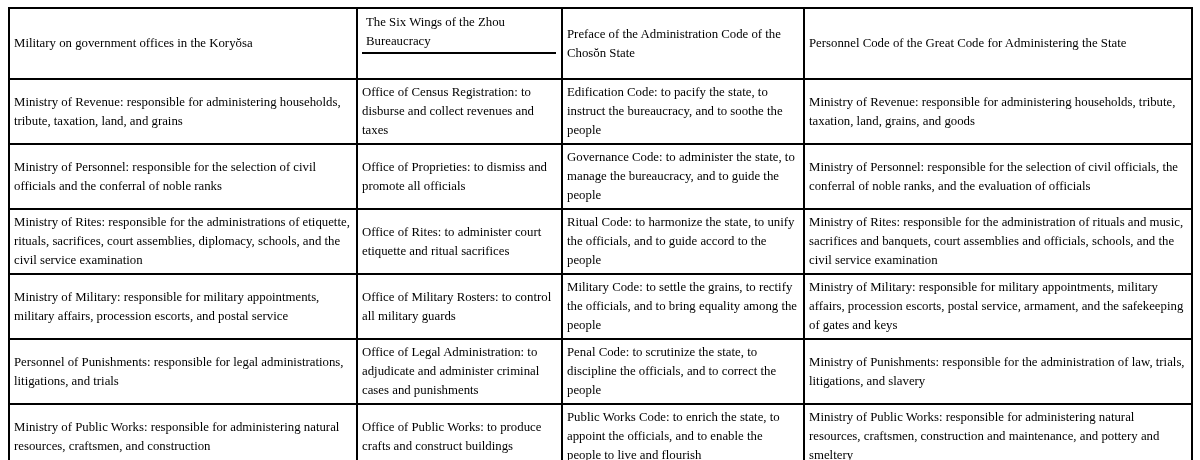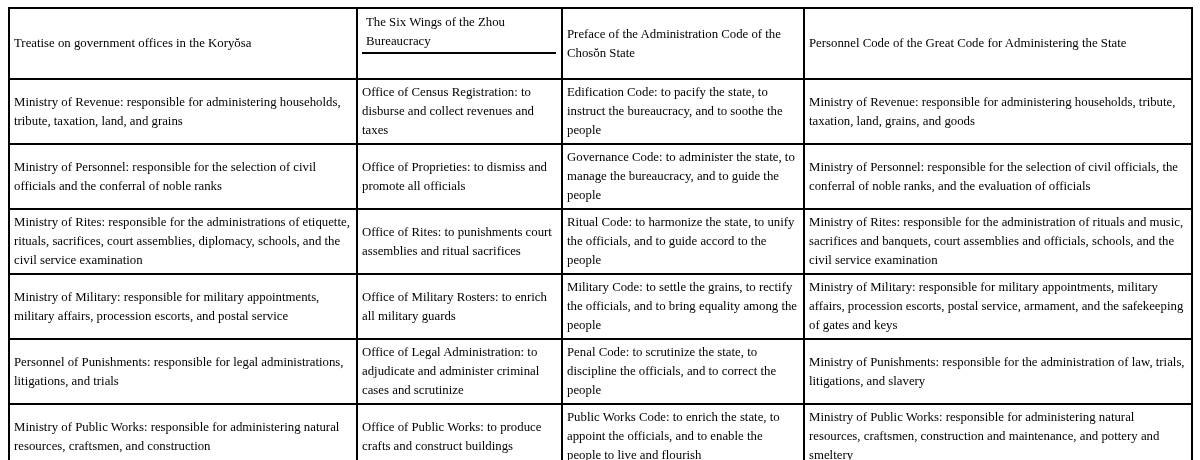--- a/index.html
+++ b/index.html
@@ -65,21 +65,21 @@
 <div class="page">
   <table class="codes">
     <colgroup>
       <col class="c1">
         <col class="c2">
         <col class="c3">
         <col class="c4">
     </colgroup>
     <thead>
       <tr class="header-row">
-        <th>Treatise on government offices in the Koryŏsa</th>
+        <th>Military on government offices in the Koryŏsa</th>
         <th class="split-header">
           <div class="split-top">The Six Wings of the Zhou Bureaucracy</div>
           <div class="split-bottom"></div>
         </th>
         <th>Preface of the Administration Code of the Chosŏn State</th>
         <th>Personnel Code of the Great Code for Administering the State</th>
       </tr>
     </thead>
     <tbody>
       <tr class="data-row">
@@ -89,33 +89,33 @@
         <td>Ministry of Revenue: responsible for administering households, tribute, taxation, land, grains, and goods</td>
       </tr>
       <tr class="data-row">
         <td>Ministry of Personnel: responsible for the selection of civil officials and the conferral of noble ranks</td>
         <td>Office of Proprieties: to dismiss and promote all officials</td>
         <td>Governance Code: to administer the state, to manage the bureaucracy, and to guide the people</td>
         <td>Ministry of Personnel: responsible for the selection of civil officials, the conferral of noble ranks, and the evaluation of officials</td>
       </tr>
       <tr class="data-row">
         <td>Ministry of Rites: responsible for the administrations of etiquette, rituals, sacrifices, court assemblies, diplomacy, schools, and the civil service examination</td>
-        <td>Office of Rites: to punishments court assemblies and ritual sacrifices</td>
+        <td>Office of Rites: to administer court etiquette and ritual sacrifices</td>
         <td>Ritual Code: to harmonize the state, to unify the officials, and to guide accord to the people</td>
         <td>Ministry of Rites: responsible for the administration of rituals and music, sacrifices and banquets, court assemblies and officials, schools, and the civil service examination</td>
       </tr>
       <tr class="data-row">
         <td>Ministry of Military: responsible for military appointments, military affairs, procession escorts, and postal service</td>
-        <td>Office of Military Rosters: to enrich all military guards</td>
+        <td>Office of Military Rosters: to control all military guards</td>
         <td>Military Code: to settle the grains, to rectify the officials, and to bring equality among the people</td>
         <td>Ministry of Military: responsible for military appointments, military affairs, procession escorts, postal service, armament, and the safekeeping of gates and keys</td>
       </tr>
       <tr class="data-row">
         <td>Personnel of Punishments: responsible for legal administrations, litigations, and trials</td>
-        <td>Office of Legal Administration: to adjudicate and administer criminal cases and scrutinize</td>
+        <td>Office of Legal Administration: to adjudicate and administer criminal cases and punishments</td>
         <td>Penal Code: to scrutinize the state, to discipline the officials, and to correct the people</td>
         <td>Ministry of Punishments: responsible for the administration of law, trials, litigations, and slavery</td>
       </tr>
       <tr class="data-row-last">
         <td>Ministry of Public Works: responsible for administering natural resources, craftsmen, and construction</td>
         <td>Office of Public Works: to produce crafts and construct buildings</td>
         <td>Public Works Code: to enrich the state, to appoint the officials, and to enable the people to live and flourish</td>
         <td>Ministry of Public Works: responsible for administering natural resources, craftsmen, construction and maintenance, and pottery and smeltery</td>
       </tr>
     </tbody>

